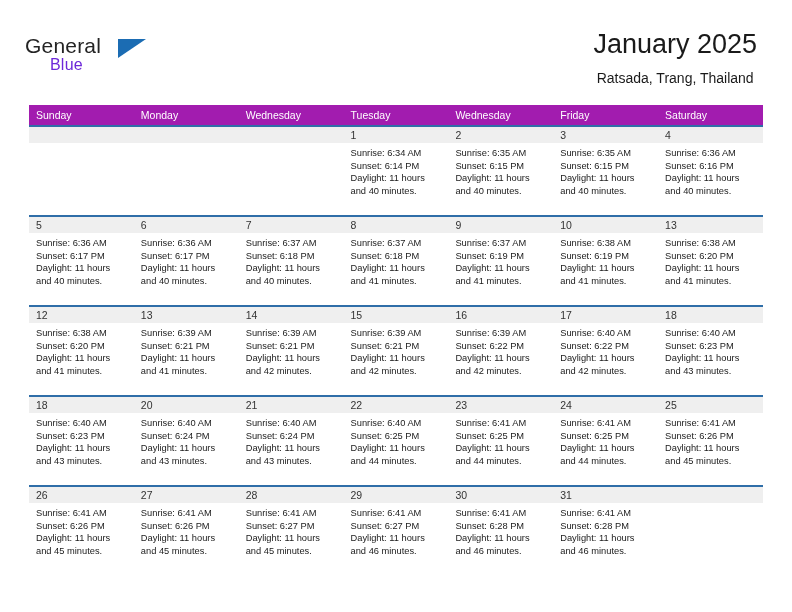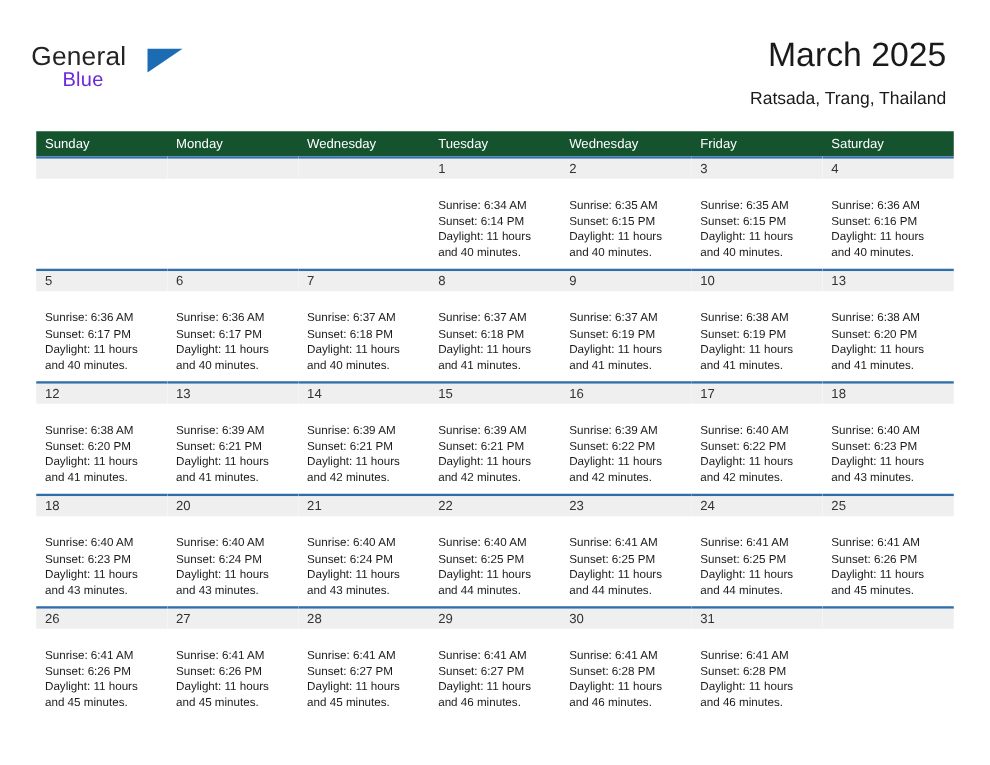--- a/index.html
+++ b/index.html
@@ -89,21 +89,21 @@
   .calendar {
     position: absolute;
     left: 29px;
     top: 105px;
     width: 734px;
   }
   .dow-row {
     display: flex;
     width: 734px;
     height: 20px;
-    background: #14532d;
+    background: #a21caf;
   }
   .dow-cell {
     width: 104.857px;
     height: 20px;
     color: #ffffff;
     font-size: 10.5px;
     line-height: 20px;
     padding-left: 7px;
     box-sizing: border-box;
     white-space: nowrap;
@@ -128,21 +128,21 @@
     width: 100%;
     box-sizing: border-box;
   }
   .day-num {
     font-size: 10.5px;
     line-height: 16px;
     color: #333333;
     padding-left: 7px;
   }
   .day-info {
-    padding: 15px 6px 0 7px;
+    padding: 4px 6px 0 7px;
     font-size: 9.3px;
     line-height: 12.6px;
     color: #1a1a1a;
   }
   .day-info div {
     white-space: nowrap;
   }
   .empty .day-band { background: #efefef; }
 </style>
 </head>
@@ -152,21 +152,21 @@
 
   <div class="header">
 
     <div class="brand">
       <span class="brand-general">General</span>
       <span class="brand-triangle"></span>
       <span class="brand-blue">Blue</span>
     </div>
 
     <div class="title-block">
-      <div class="cal-title">March 2025</div>
+      <div class="cal-title">January 2025</div>
       <div class="cal-subtitle">Ratsada, Trang, Thailand</div>
     </div>
 
   </div>
 
   <div class="calendar">
     <div class="dow-row" id="dow-row">
         <div class="dow-cell">Sunday</div>
         <div class="dow-cell">Monday</div>
         <div class="dow-cell">Wednesday</div>

